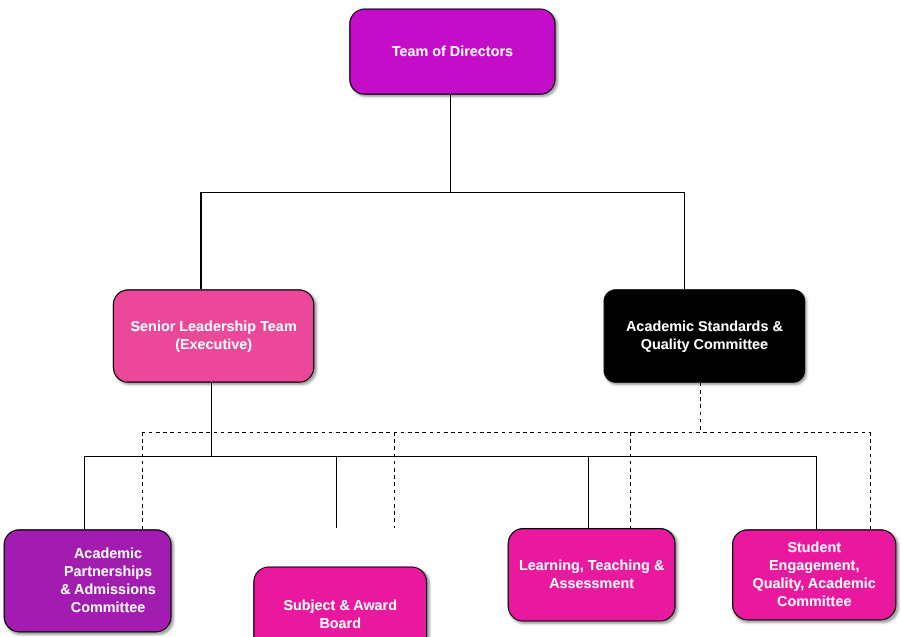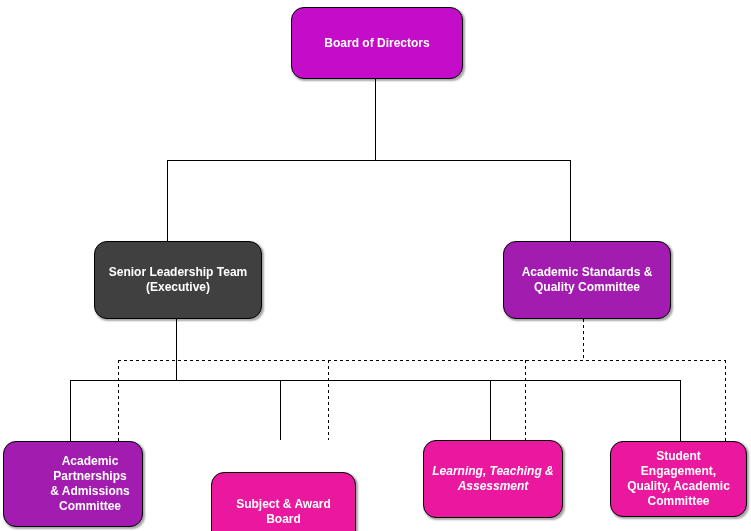--- a/index.html
+++ b/index.html
@@ -39,21 +39,21 @@
     box-shadow: 1.5px 1.5px 2px rgba(0,0,0,0.35);
   }
   .node .label {
     white-space: pre-line;
   }
   .node-board    { left: 291px; top: 7px;   width: 172px; height: 72px; }
   .node-slt      { left: 94px;  top: 241px; width: 168px; height: 78px; }
   .node-asqc     { left: 503px; top: 241px; width: 168px; height: 78px; }
   .node-partner  { left: 3px;   top: 441px; width: 140px; height: 86px; }
   .node-subject  { left: 211px; top: 440px; width: 145px; height: 79px; margin-top: 32px; }
-  .node-learning { left: 423px; top: 440px; width: 140px; height: 78px; font-style: italic; }
+  .node-learning { left: 423px; top: 440px; width: 140px; height: 78px; }
   .node-student  { left: 610px; top: 441px; width: 137px; height: 76px; }
 </style>
 </head>
 <body>
 
 <div class="canvas">
 
   <svg class="edges" width="751" height="531" viewBox="0 0 751 531" shape-rendering="crispEdges">
     <g stroke="#000000" stroke-width="1" fill="none">
       <line x1="375.5" y1="79" x2="375.5" y2="161"></line>
@@ -71,29 +71,29 @@
       <line x1="583.5" y1="319" x2="583.5" y2="361"></line>
       <line x1="118" y1="360.5" x2="725" y2="360.5"></line>
       <line x1="118.5" y1="360" x2="118.5" y2="441"></line>
       <line x1="328.5" y1="360" x2="328.5" y2="440"></line>
       <line x1="525.5" y1="360" x2="525.5" y2="440"></line>
       <line x1="725.5" y1="360" x2="725.5" y2="441"></line>
     </g>
   </svg>
 
   <div class="node node-board" style="background-color: rgb(195, 13, 201);">
-    <span class="label">Board of Directors</span>
+    <span class="label">Team of Directors</span>
   </div>
 
-  <div class="node node-slt" style="background-color: #404040;">
+  <div class="node node-slt" style="background-color: #ec4899;">
     <span class="label">Senior Leadership Team
 (Executive)</span>
   </div>
 
-  <div class="node node-asqc" style="background-color: #a21caf;">
+  <div class="node node-asqc" style="background-color: #000000; border-radius: 10px;">
     <span class="label">Academic Standards &amp;
 Quality Committee</span>
   </div>
 
   <div class="node node-partner" style="background-color: #a21caf; padding-left: 40px;">
     <span class="label">Academic Partnerships
 &amp; Admissions
 Committee</span>
   </div>
 

